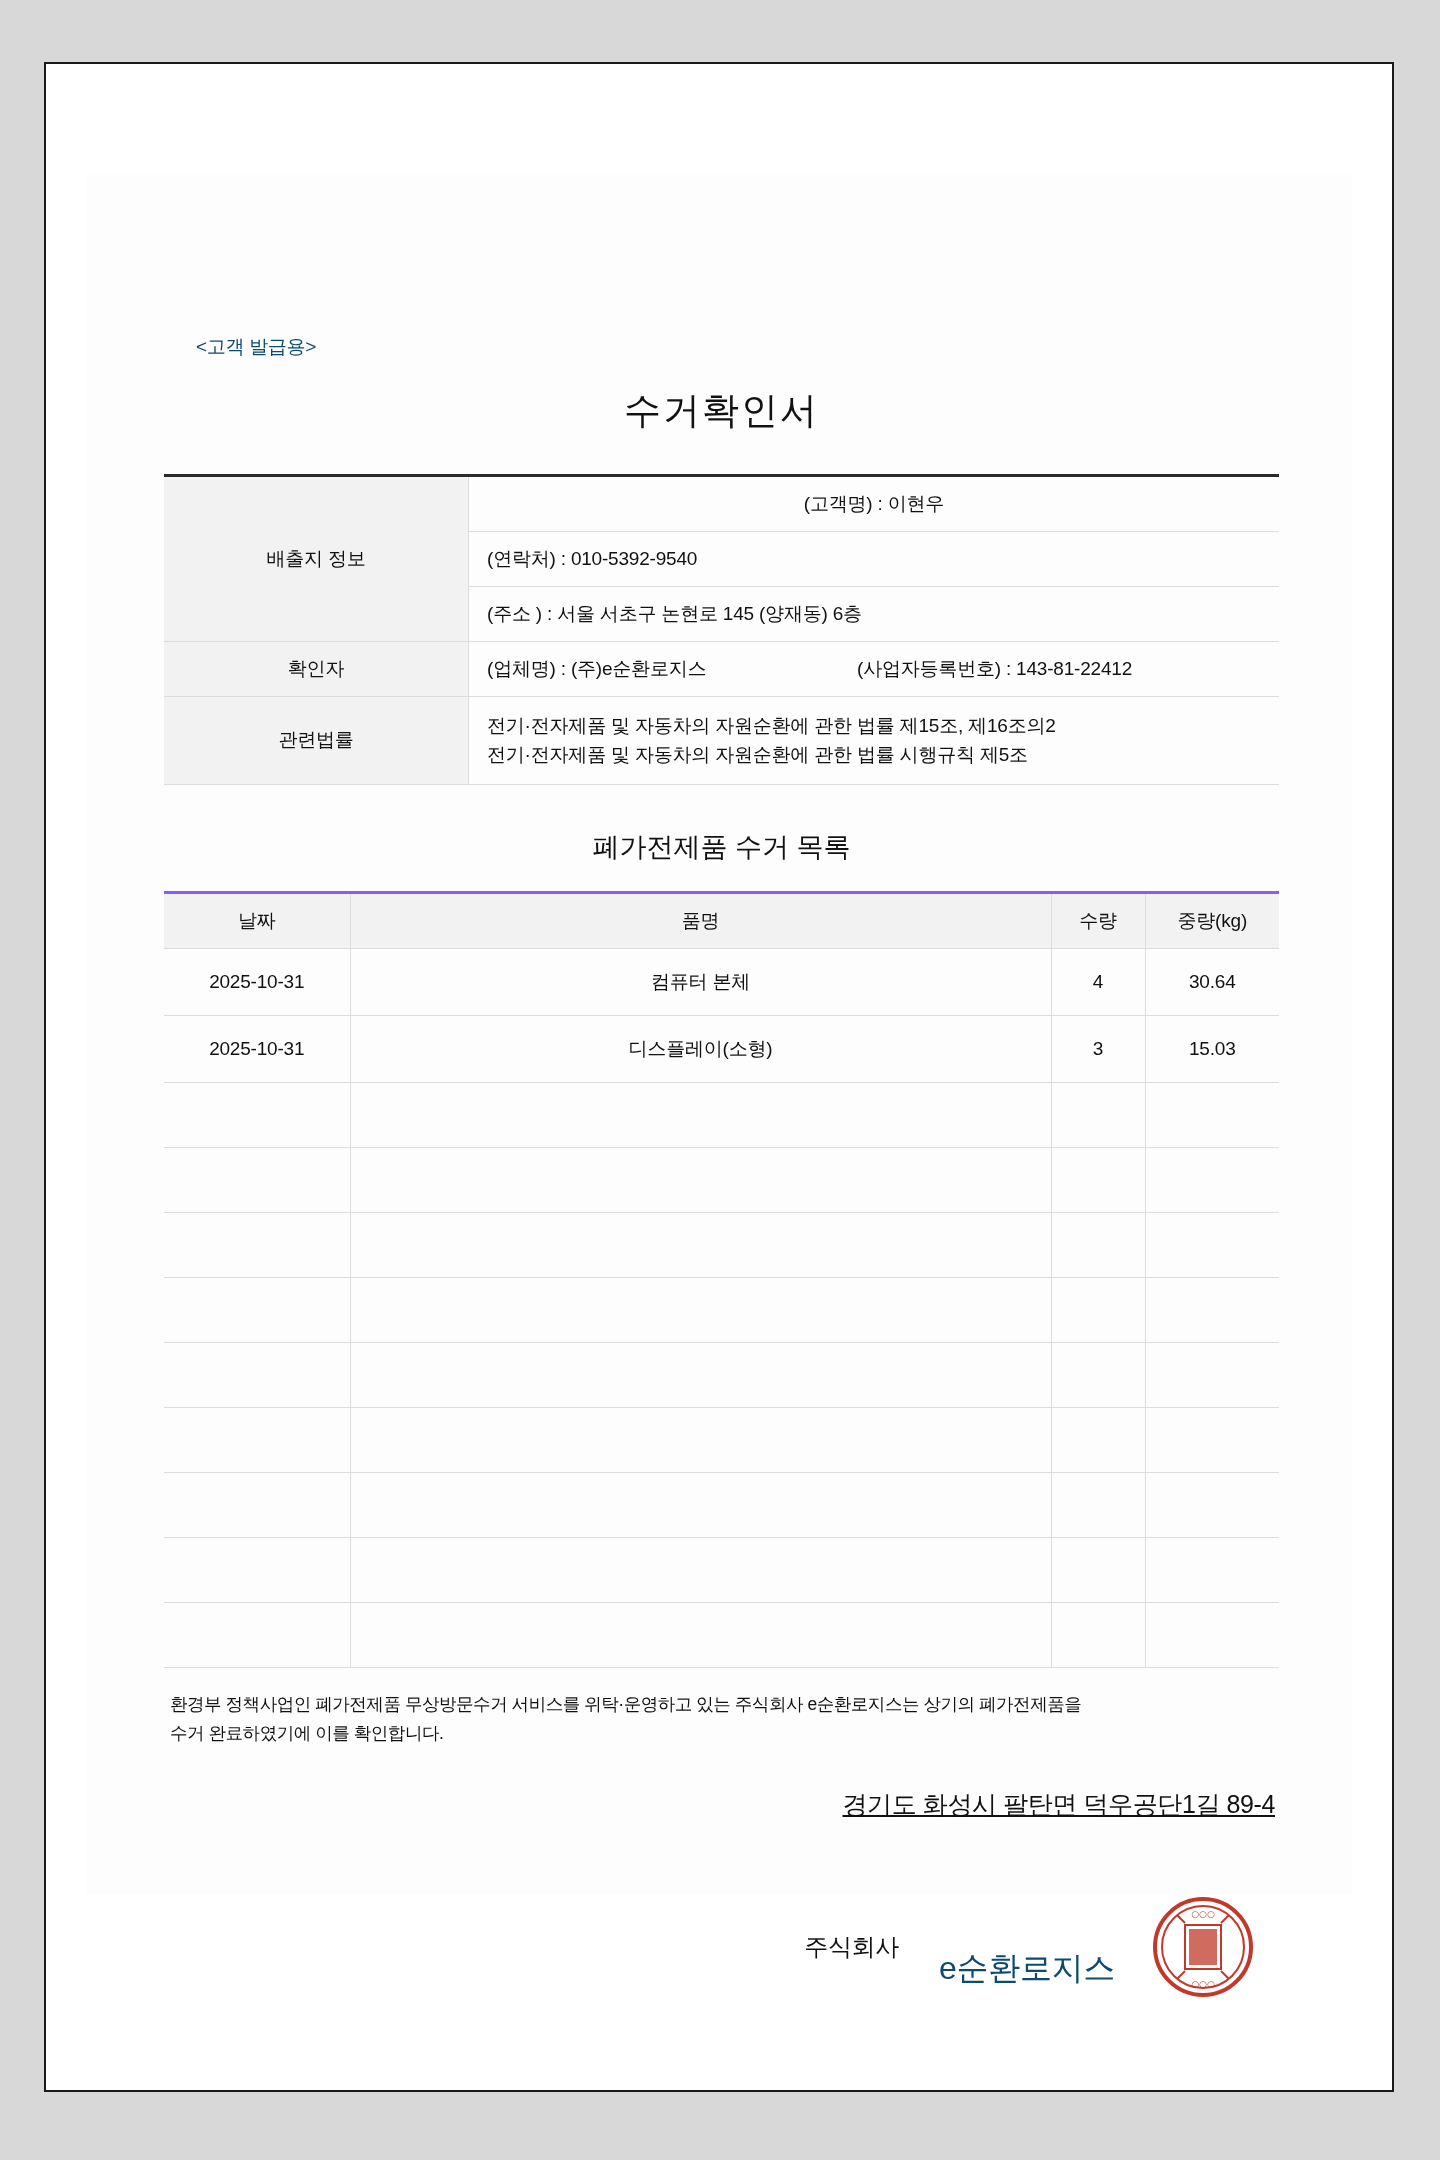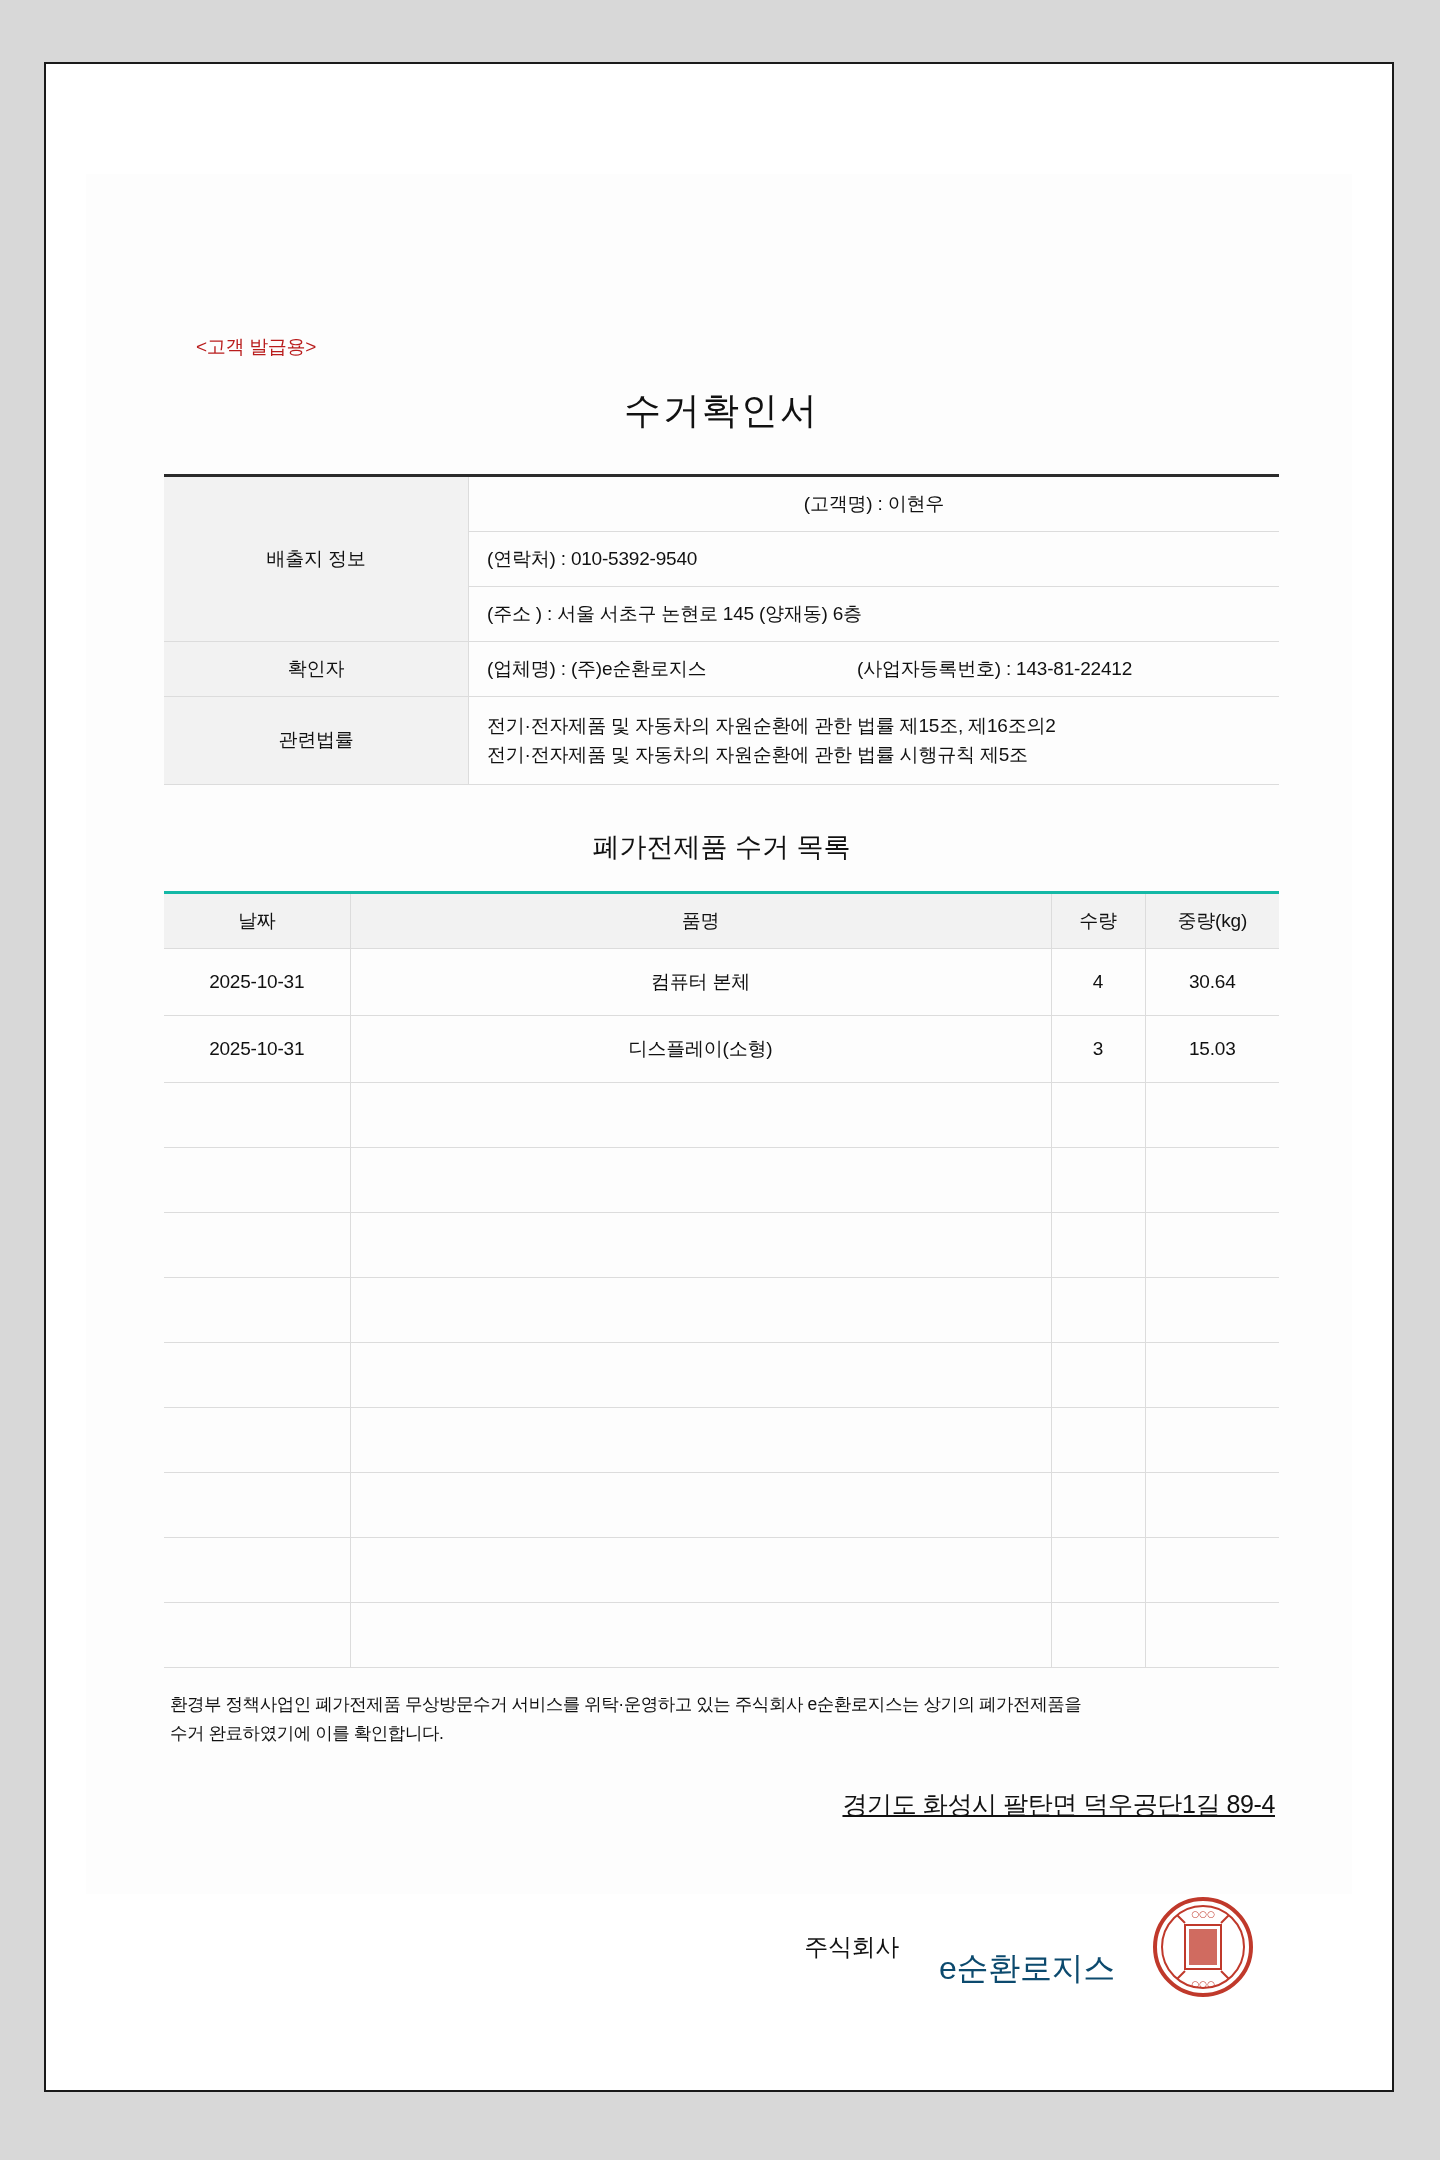--- a/index.html
+++ b/index.html
@@ -33,21 +33,21 @@
     box-sizing: border-box;
   }
   .content {
     position: absolute;
     left: 78px;
     top: 160px;
     width: 1115px;
   }
   .issue-note {
     font-size: 19px;
-    color: #b91c1c;
+    color: #0c4a6e;
     letter-spacing: -0.3px;
     margin: 0 0 26px 32px;
   }
   .doc-title {
     text-align: center;
     font-size: 37px;
     letter-spacing: 2px;
     color: #111;
     margin: 0 0 38px 0;
     font-weight: 400;
@@ -92,21 +92,21 @@
     margin: 44px 0 26px 0;
     letter-spacing: 0px;
     font-weight: 400;
   }
 
   
   table.items {
     width: 100%;
     border-collapse: collapse;
     table-layout: fixed;
-    border-top: 3px solid #14b8a6;
+    border-top: 3px solid #8b5cf6;
   }
   table.items th {
     background: #f2f2f2;
     font-weight: 400;
     font-size: 19px;
     color: #111;
     padding: 14px 6px;
     border: 1px solid #dcdcdc;
     letter-spacing: -0.2px;
   }

